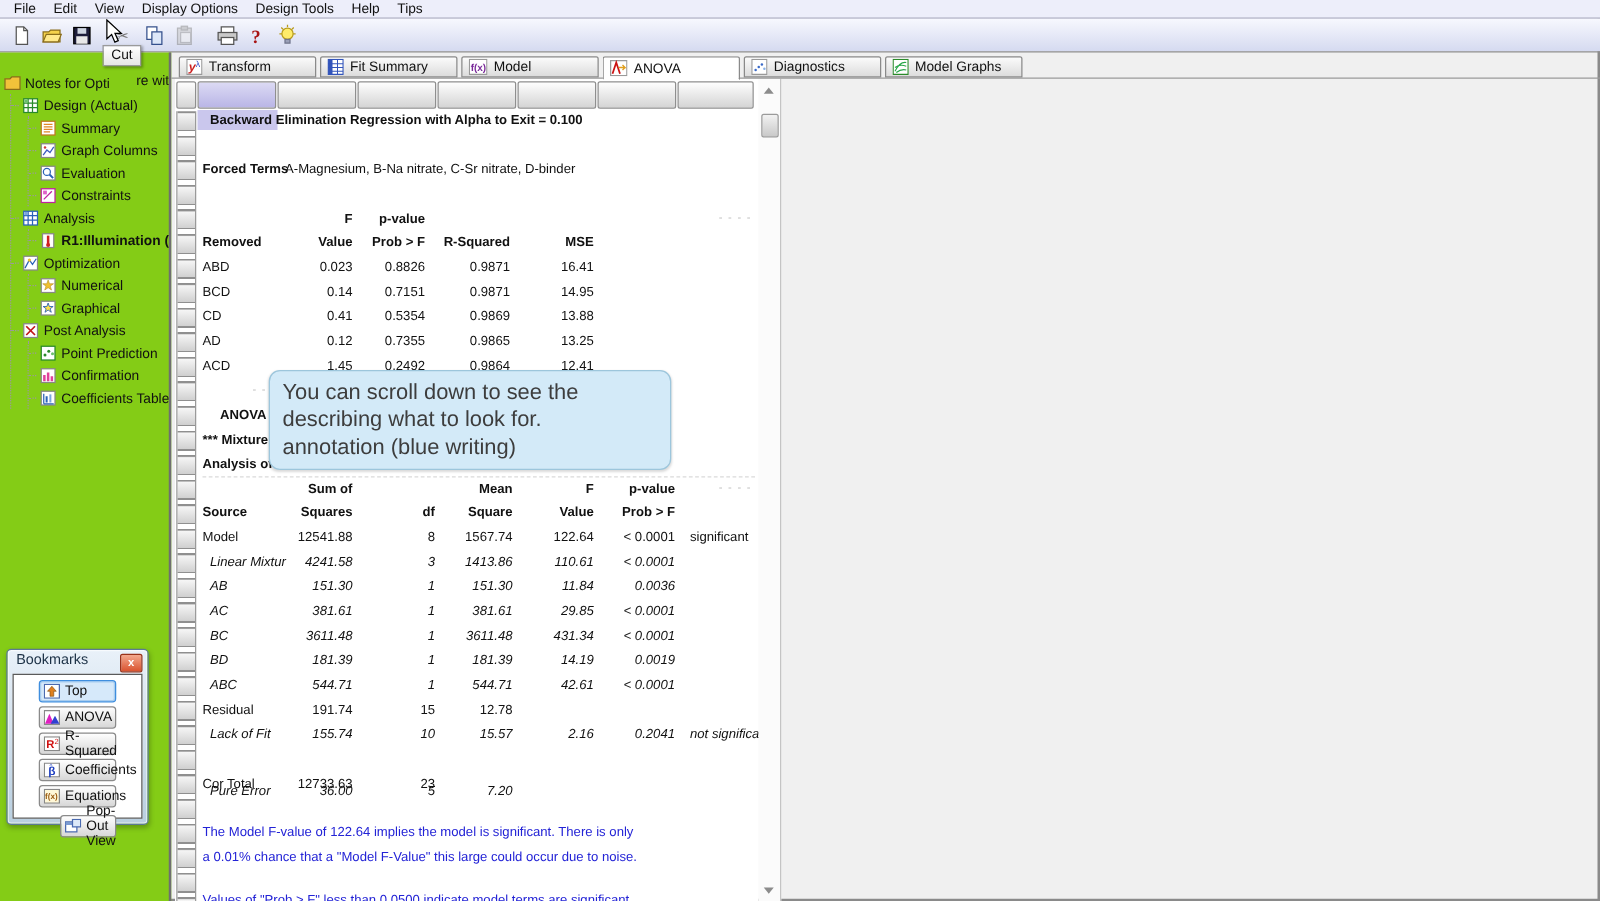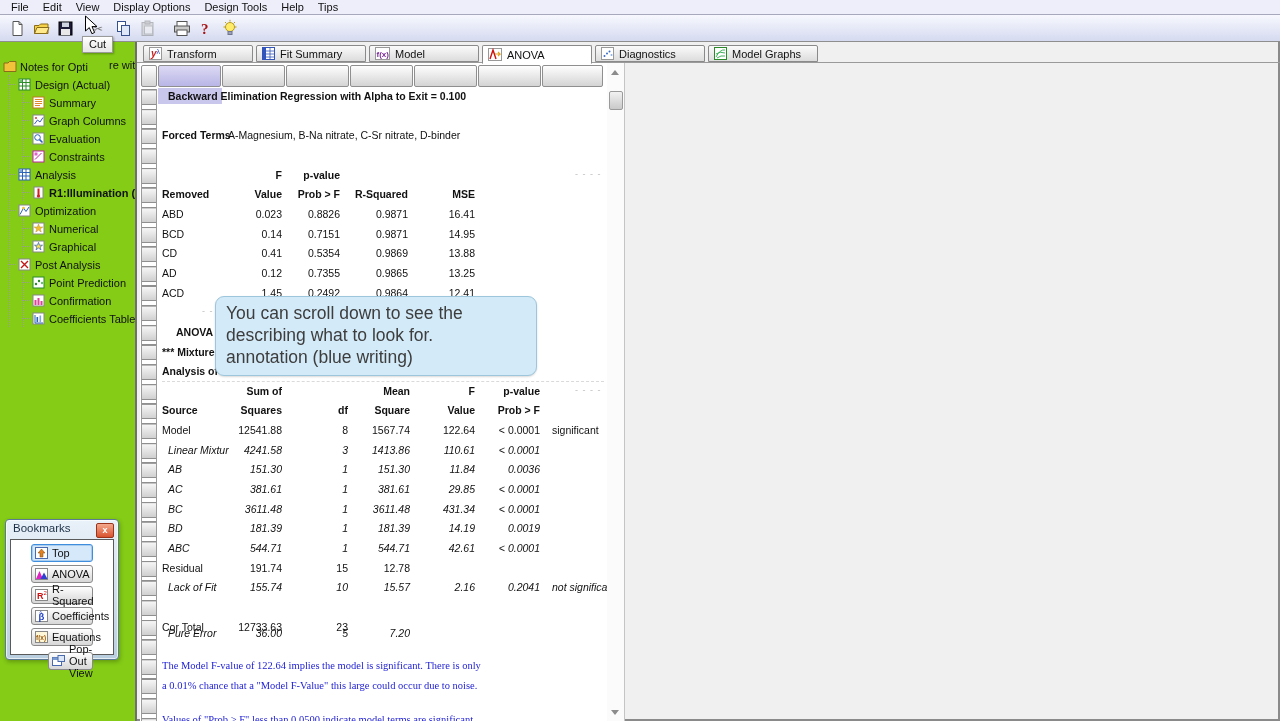--- a/index.html
+++ b/index.html
@@ -55,21 +55,21 @@
   .c2r{left:122px;width:58px;text-align:right;}
   .c3r{left:180px;width:68px;text-align:right;}
   .c4r{left:248px;width:67px;text-align:right;}
   .a-df{left:130px;width:58px;text-align:right;}
   .a-ms{left:188px;width:62px;text-align:right;}
   .a-f{left:250px;width:65px;text-align:right;}
   .a-p{left:315px;width:65px;text-align:right;}
   .a-note{left:392px;}
   .b{font-weight:bold;}
   .i{font-style:italic;}
-  .blue{color:#2323d6;font-family:Liberation Serif, serif;}
+  .blue{color:#2323d6;}
   .dash{color:#bdbdbd;font-size:9px;letter-spacing:1px;}
   .dashline{position:absolute;left:22px;width:442px;border-top:1px dashed #dadada;}
   
   .vscroll{position:absolute;left:607px;top:63px;bottom:0;width:17px;background:#fbfbfb;
            border-right:1px solid #c4c4c4;}
   .sb-up{position:absolute;top:7px;left:4px;width:0;height:0;border-left:4px solid transparent;
          border-right:4px solid transparent;border-bottom:5px solid #8c8c8c;}
   .sb-thumb{position:absolute;top:28px;left:2px;width:12px;height:17px;border:1px solid #9a9a9a;
             border-radius:2px;background:linear-gradient(#f2f2f2,#c9c9c9);}
   .sb-down{position:absolute;bottom:6px;left:4px;width:0;height:0;border-left:4px solid transparent;

